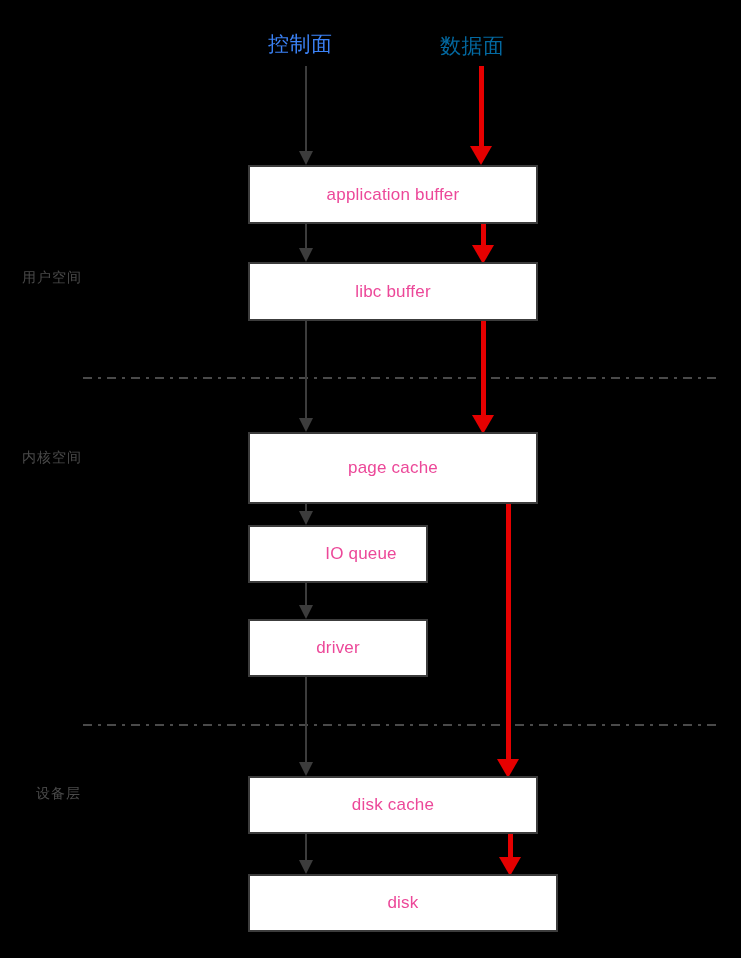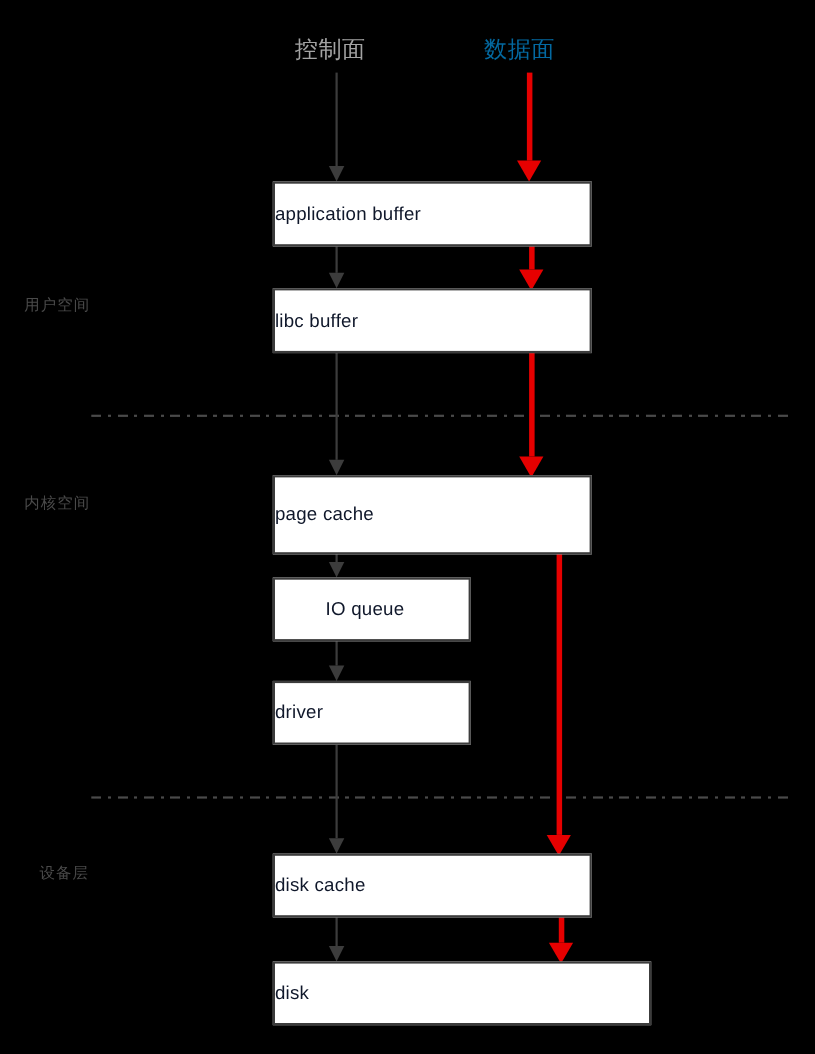--- a/index.html
+++ b/index.html
@@ -22,21 +22,22 @@
   .plane-label {
     position: absolute;
     font-size: 21px;
     line-height: 1;
     white-space: nowrap;
     letter-spacing: 0.5px;
   }
   #label-control-plane {
     left: 268px;
     top: 35px;
-    color: #a3a3a3;
+    color: #3b82f6;
+    font-family: Liberation Mono, monospace;
   }
   #label-data-plane {
     left: 440px;
     top: 35px;
     color: #0369a1;
   }
 
   
   .zone-label {
     position: absolute;
@@ -51,32 +52,32 @@
   #label-device-layer { left: 36px; top: 786px; }
 
   
   .node-box {
     position: absolute;
     background: #ffffff;
     border: 2px solid #3c3c3c;
     box-sizing: border-box;
     display: flex;
     align-items: center;
-    justify-content: flex-start;
-    color: #0f172a;
+    justify-content: center;
+    color: #ec4899;
     font-size: 17px;
     letter-spacing: 0.2px;
   }
   #box-application-buffer { left: 248px; top: 165px; width: 290px; height: 59px; }
   #box-libc-buffer        { left: 248px; top: 262px; width: 290px; height: 59px; }
   #box-page-cache         { left: 248px; top: 432px; width: 290px; height: 72px; }
   #box-io-queue           { left: 248px; top: 525px; width: 180px; height: 58px; padding-left: 46px; }
   #box-driver             { left: 248px; top: 619px; width: 180px; height: 58px; }
   #box-disk-cache         { left: 248px; top: 776px; width: 290px; height: 58px; }
-  #box-disk               { left: 248px; top: 874px; width: 344px; height: 58px; }
+  #box-disk               { left: 248px; top: 874px; width: 310px; height: 58px; }
 
   
   .arrow {
     position: absolute;
   }
   .arrow .shaft {
     position: absolute;
     left: 50%;
     top: 0;
   }

